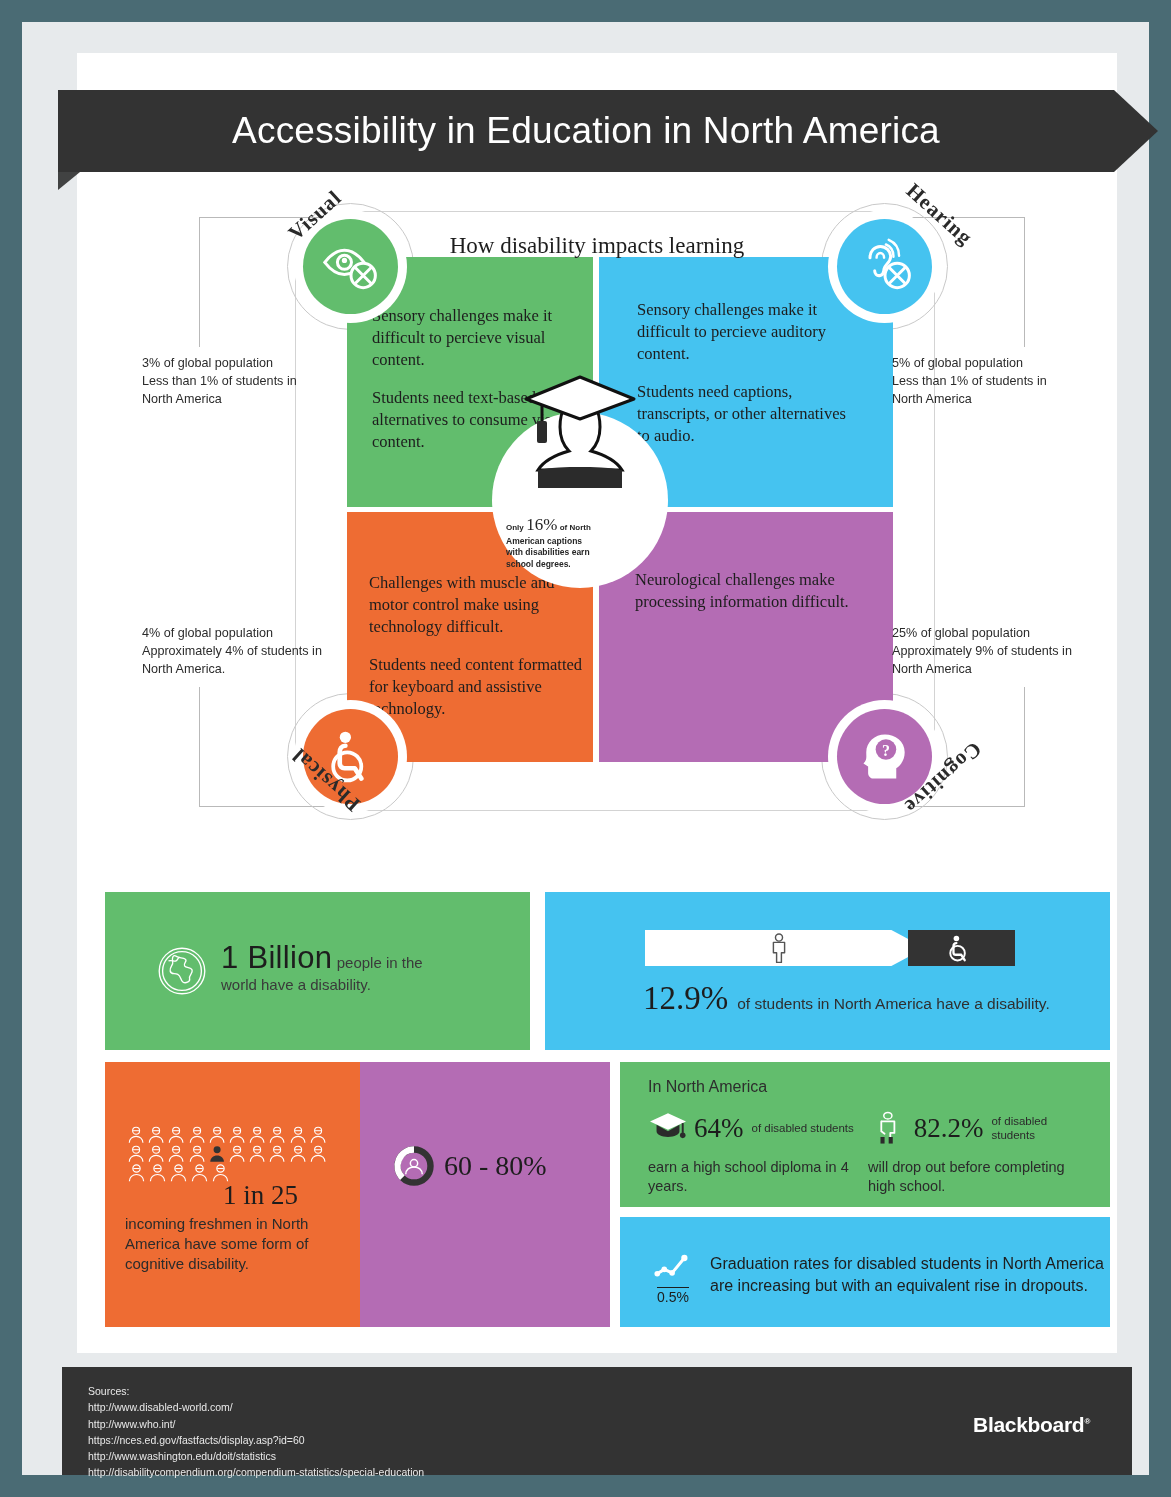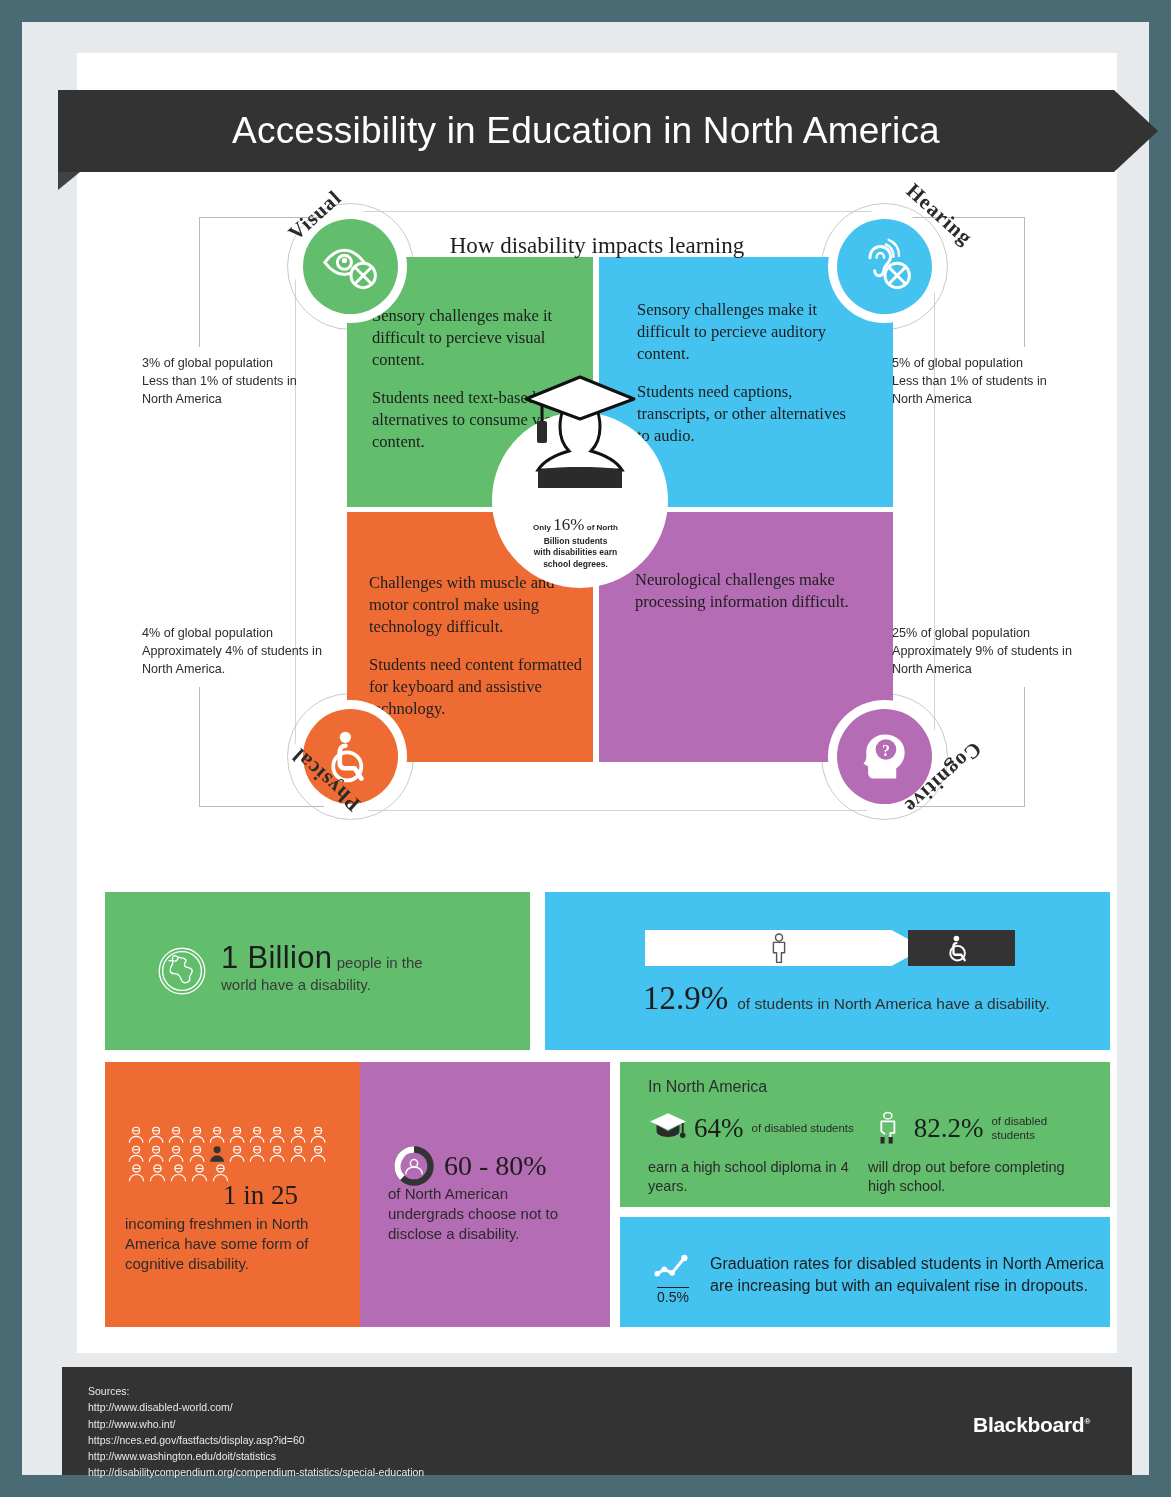--- a/index.html
+++ b/index.html
@@ -143,21 +143,20 @@
     background: #ffffff;
     border-radius: 50%;
     z-index: 8;
     display: flex; flex-direction: column;
     align-items: center;
   }
   .grad-fig { position: absolute; top: -43px; left: 24px; width: 128px; height: 150px; }
   .center-caption {
     position: absolute;
     bottom: 18px; left: 14px; right: 23px;
-    text-align: center;
     font-size: 8.5px;
     font-weight: 700;
     line-height: 1.33;
     color: #262626;
   }
   .center-caption .big { font-family:"Liberation Serif", serif; font-size: 17px; font-weight: 400; }
   .center-caption .sm { font-size: 8px; font-weight: 700;}
 
   
   .note {
@@ -385,21 +384,21 @@
         <path d="M44 58c0-16 6-27 20-27s20 11 20 27c0 11-4 19-9 24 14 4 26 11 31 19H22c5-8 17-15 31-19-5-5-9-13-9-24z" fill="#fff" stroke="#111" stroke-width="3"></path>
         <path d="M22 101c14-3 28-3 42-3s28 0 42 3v18H22z" fill="#2b2b2b"></path>
         <path d="M64 8L118 30 64 50 10 30z" fill="#fff" stroke="#111" stroke-width="3" stroke-linejoin="round"></path>
         <path d="M26 36v22" stroke="#111" stroke-width="3"></path>
         <rect x="21" y="52" width="10" height="22" rx="2" fill="#2b2b2b"></rect>
       </svg>
       <div class="center-caption">
         <span class="sm">Only</span>
         <span class="big">16%</span>
         <span class="sm">of North</span><br>
-        <span>Billion students</span><br>
+        <span>American captions</span><br>
         <span>with disabilities earn</span><br>
         <span>school degrees.</span>
       </div>
     </div>
   </div>
 
   <div class="stats">
 
     <div class="card c-green-1">
       <div class="billion-row">
@@ -576,21 +575,20 @@
     <div class="card c-purple">
       <div class="donut-row">
         <svg class="donut" viewBox="0 0 48 48">
           <circle cx="24" cy="24" r="18" fill="none" stroke="#333" stroke-width="7"></circle>
           <path d="M24 6a18 18 0 0 0-12.7 30.7" fill="none" stroke="#fff" stroke-width="7"></path>
           <circle cx="24" cy="21" r="4" fill="none" stroke="#fff" stroke-width="1.6"></circle>
           <path d="M15 33c0-5 4-8 9-8s9 3 9 8" fill="none" stroke="#fff" stroke-width="1.6"></path>
         </svg>
         <span class="donut-num">60 - 80%</span>
       </div>
-      <div class="purple-sub">of North American undergrads choose not to disclose a disability.</div>
     </div>
 
     <div class="card c-green-2">
       <div class="na-label">In North America</div>
 
       <div class="stat-block sb-1">
         <div class="sb-head">
           <svg class="sb-icon" viewBox="0 0 48 44">
             <path d="M24 4L46 14 24 24 2 14z" fill="#fff"></path>
             <path d="M10 18v8c0 4 6 7 14 7s14-3 14-7v-8L24 26z" fill="#2b2b2b"></path>

